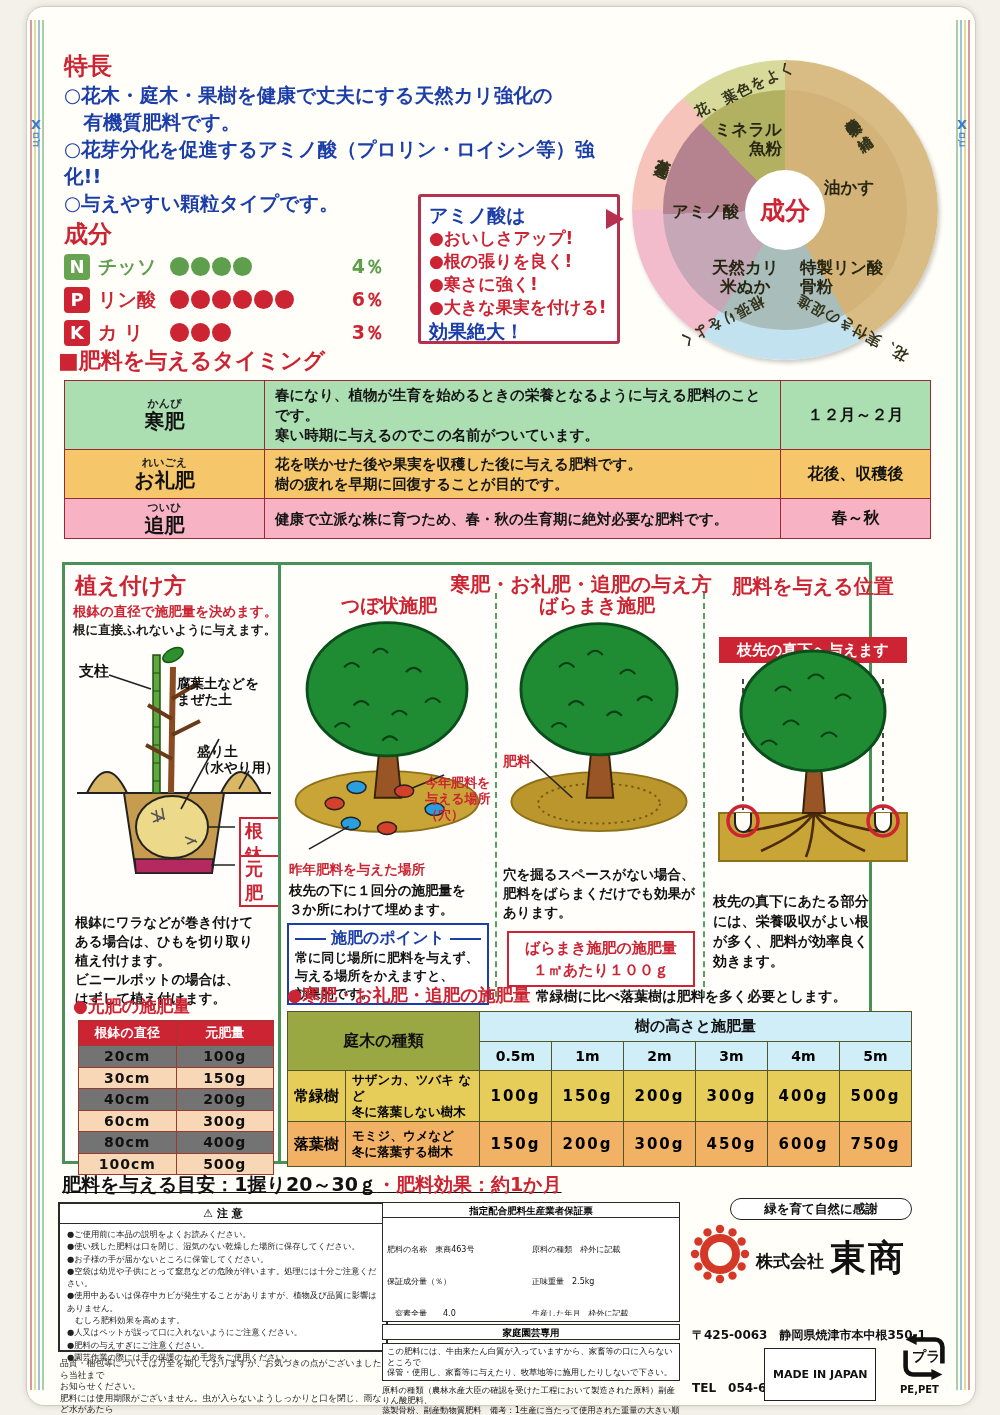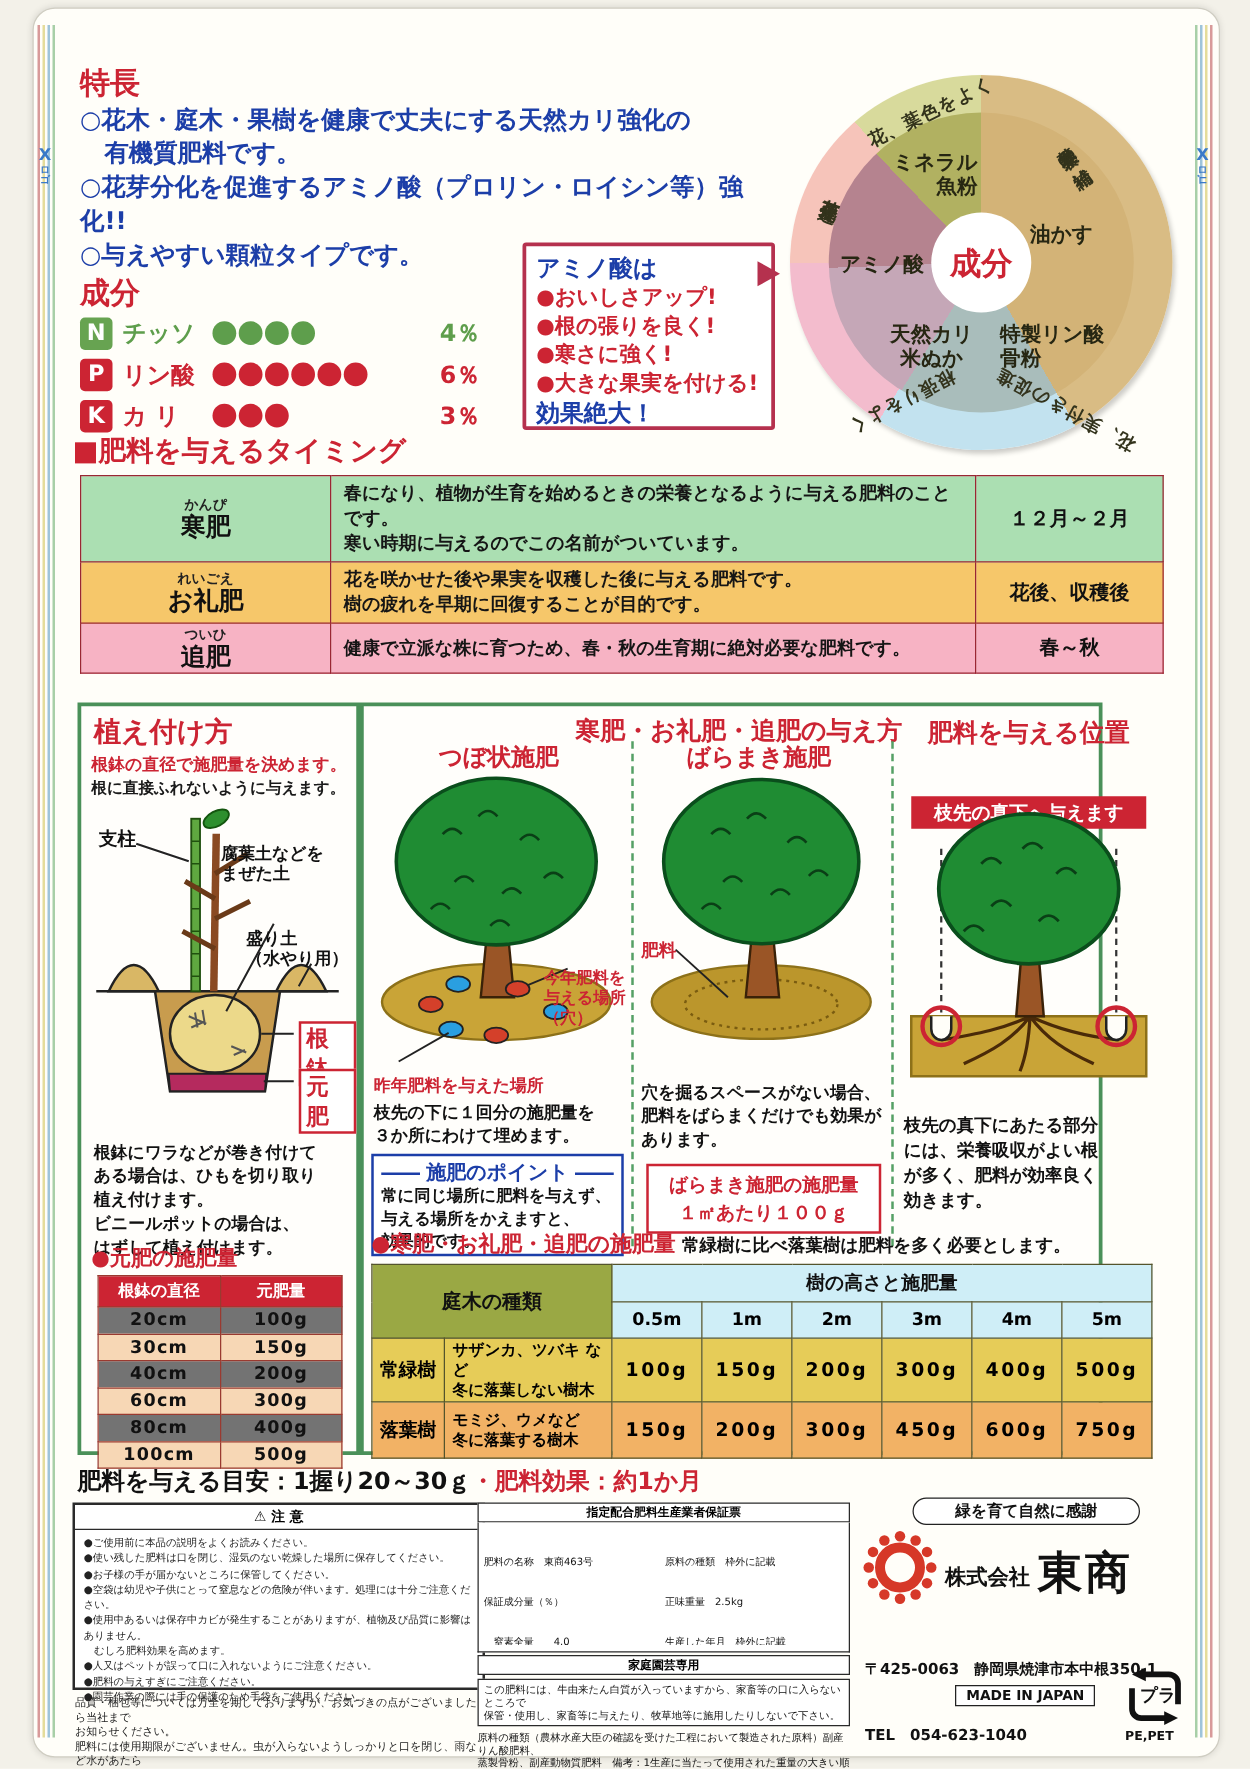--- a/index.html
+++ b/index.html
@@ -124,21 +124,21 @@
   .gmain{border:1.5px solid #2a2a2a;border-top:none;background:#fff;display:flex;padding:5px 4px;box-sizing:border-box;}
   .gcol{font-size:8px;line-height:10.8px;color:#111;white-space:pre;overflow:hidden;}
   .gsub{margin-top:2px;}
   .gnote{border:1.5px solid #2a2a2a;background:#fff;font-size:8.3px;line-height:10.5px;padding:2px 4px;color:#111;box-sizing:border-box;}
   .gfree{font-size:8.3px;line-height:10.3px;color:#111;}
   
   .slogan{border:1.7px solid #222;border-radius:14px;text-align:center;font-size:12.5px;font-weight:bold;line-height:20px;color:#111;background:#fff;}
   .co-prefix{font-size:17px;font-weight:bold;color:#111;}
   .co-name{font-size:36px;font-weight:bold;color:#111;letter-spacing:2px;}
   .co-addr{font-size:12px;font-weight:bold;color:#111;line-height:17.5px;white-space:pre;}
-  .madein{border:1.7px solid #222;font-size:11px;font-weight:bold;padding:1px 8px;color:#111;background:#fff;}
+  .madein{border:1.7px solid #222;font-size:11px;font-weight:bold;padding:19px 8px;color:#111;background:#fff;}
   .recycle-sub{font-size:10px;font-weight:bold;color:#111;}
   .recycle-label{position:absolute;left:12px;top:14px;font-size:14px;font-weight:bold;color:#111;}
 </style>
 </head>
 <body>
 
 <div class="abs sheet"></div>
 
 <div class="abs regs" style="left:30px;">
   <i style="left:0;background:#d89a9a;"></i>
@@ -338,21 +338,21 @@
           <td>400g</td>
         </tr>
     <tr class="alt">
           <td>100cm</td>
           <td>500g</td>
         </tr>
   </tbody>
     </table>
 </div>
 
-<div class="abs gbox" style="left:288px;top:562px;width:594px;height:602px;">
+<div class="abs gbox" style="left:278px;top:562px;width:594px;height:602px;">
   <div class="abs h-red app-title" style="left:80px;top:6px;width:440px;">寒肥・お礼肥・追肥の与え方</div>
   <div class="abs vsep" style="left:214px;top:28px;height:404px;"></div>
   <div class="abs vsep" style="left:422px;top:28px;height:404px;"></div>
 
   <div class="abs h-red col-head" style="left:10px;top:28px;width:196px;">つぼ状施肥</div>
   <svg class="abs" style="left:6px;top:50px;" width="200" height="238" viewBox="0 0 200 250">
     <ellipse cx="100" cy="196" rx="96" ry="32" fill="#c9a437" stroke="#8d7119" stroke-width="2"></ellipse>
     <path d="M92 140 h18 l5 52 h-28 z" fill="#9a5526" stroke="#3a2208" stroke-width="2"></path>
     <ellipse cx="100" cy="78" rx="84" ry="70" fill="#1f8c33" stroke="#0a4e1c" stroke-width="3"></ellipse>
     <path d="M55 55 q8 -9 16 0 M85 40 q8 -9 16 0 M120 60 q8 -9 16 0 M65 95 q8 -9 16 0 M105 105 q8 -9 16 0 M140 92 q8 -9 16 0 M45 118 q8 -9 16 0 M95 132 q8 -9 16 0" stroke="#0a3f16" stroke-width="2.2" fill="none"></path>
@@ -457,21 +457,21 @@
       <td class="dos-o dos-val">200g</td>
       <td class="dos-o dos-val">300g</td>
       <td class="dos-o dos-val">450g</td>
       <td class="dos-o dos-val">600g</td>
       <td class="dos-o dos-val">750g</td>
     </tr>
   </tbody>
     </table>
 </div>
 
-<div class="abs guide" style="left:62px;top:1172px;">
+<div class="abs guide" style="left:62px;top:1172px;text-decoration:underline;">
   <span>肥料を与える目安：1握り20～30ｇ</span><span class="r">・肥料効果：約1か月</span>
 </div>
 
 <div class="abs caution" style="left:58px;top:1202px;width:330px;height:150px;">
   <div class="caution-h"><span>⚠</span> <span>注 意</span></div>
   <div class="caution-items">
     <div>●ご使用前に本品の説明をよくお読みください。</div>
     <div>●使い残した肥料は口を閉じ、湿気のない乾燥した場所に保存してください。</div>
     <div>●お子様の手が届かないところに保管してください。</div>
     <div>●空袋は幼児や子供にとって窒息などの危険が伴います。処理には十分ご注意ください。</div>

